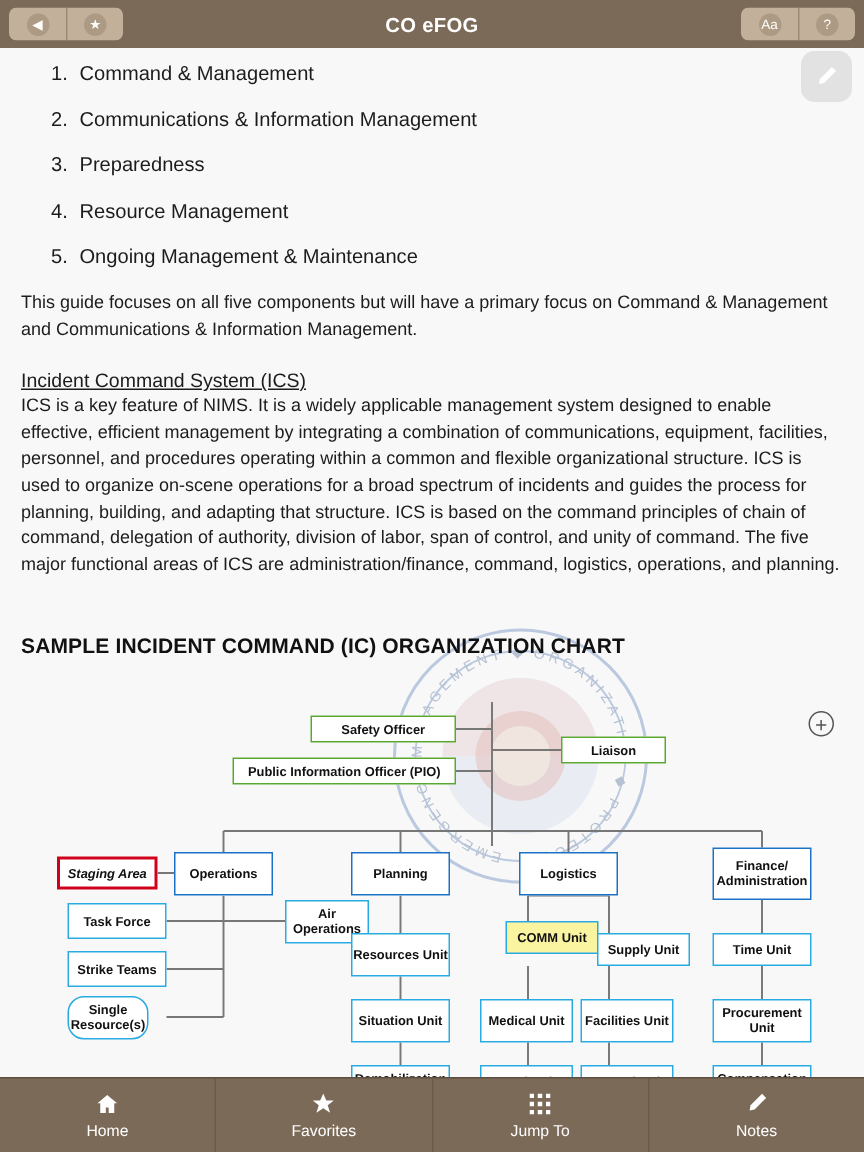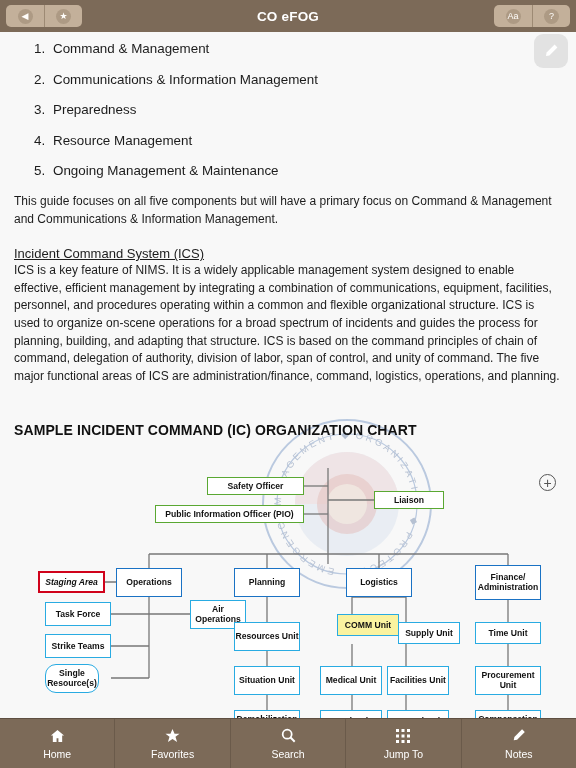--- a/index.html
+++ b/index.html
@@ -265,29 +265,20 @@
       </span>
       <span class="tab-label">Home</span>
     </div>
     <div class="tab">
       <span class="tab-ico">
         <svg width="15" height="14" viewBox="0 0 16 15">
             <path d="M8 0l2.2 5h5.3l-4.3 3.4 1.7 5.4L8 10.6 3.1 13.8l1.7-5.4L.5 5h5.3z" fill="#fff"></path>
           </svg>
       </span>
       <span class="tab-label">Favorites</span>
-    </div>
-    <div class="tab">
-      <span class="tab-ico">
-        <svg width="15" height="15" viewBox="0 0 16 16">
-            <circle cx="6.6" cy="6.6" r="4.8" fill="none" stroke="#fff" stroke-width="1.9"></circle>
-            <line x1="10.2" y1="10.2" x2="14.6" y2="14.6" stroke="#fff" stroke-width="2.1"></line>
-          </svg>
-      </span>
-      <span class="tab-label">Search</span>
     </div>
     <div class="tab">
       <span class="tab-ico">
         <svg width="14" height="14" viewBox="0 0 14 14">
           <g fill="#fff">
             <rect x="0" y="0" width="3" height="3"></rect>
               <rect x="5.5" y="0" width="3" height="3"></rect>
               <rect x="11" y="0" width="3" height="3"></rect>
             <rect x="0" y="5.5" width="3" height="3"></rect>
               <rect x="5.5" y="5.5" width="3" height="3"></rect>

